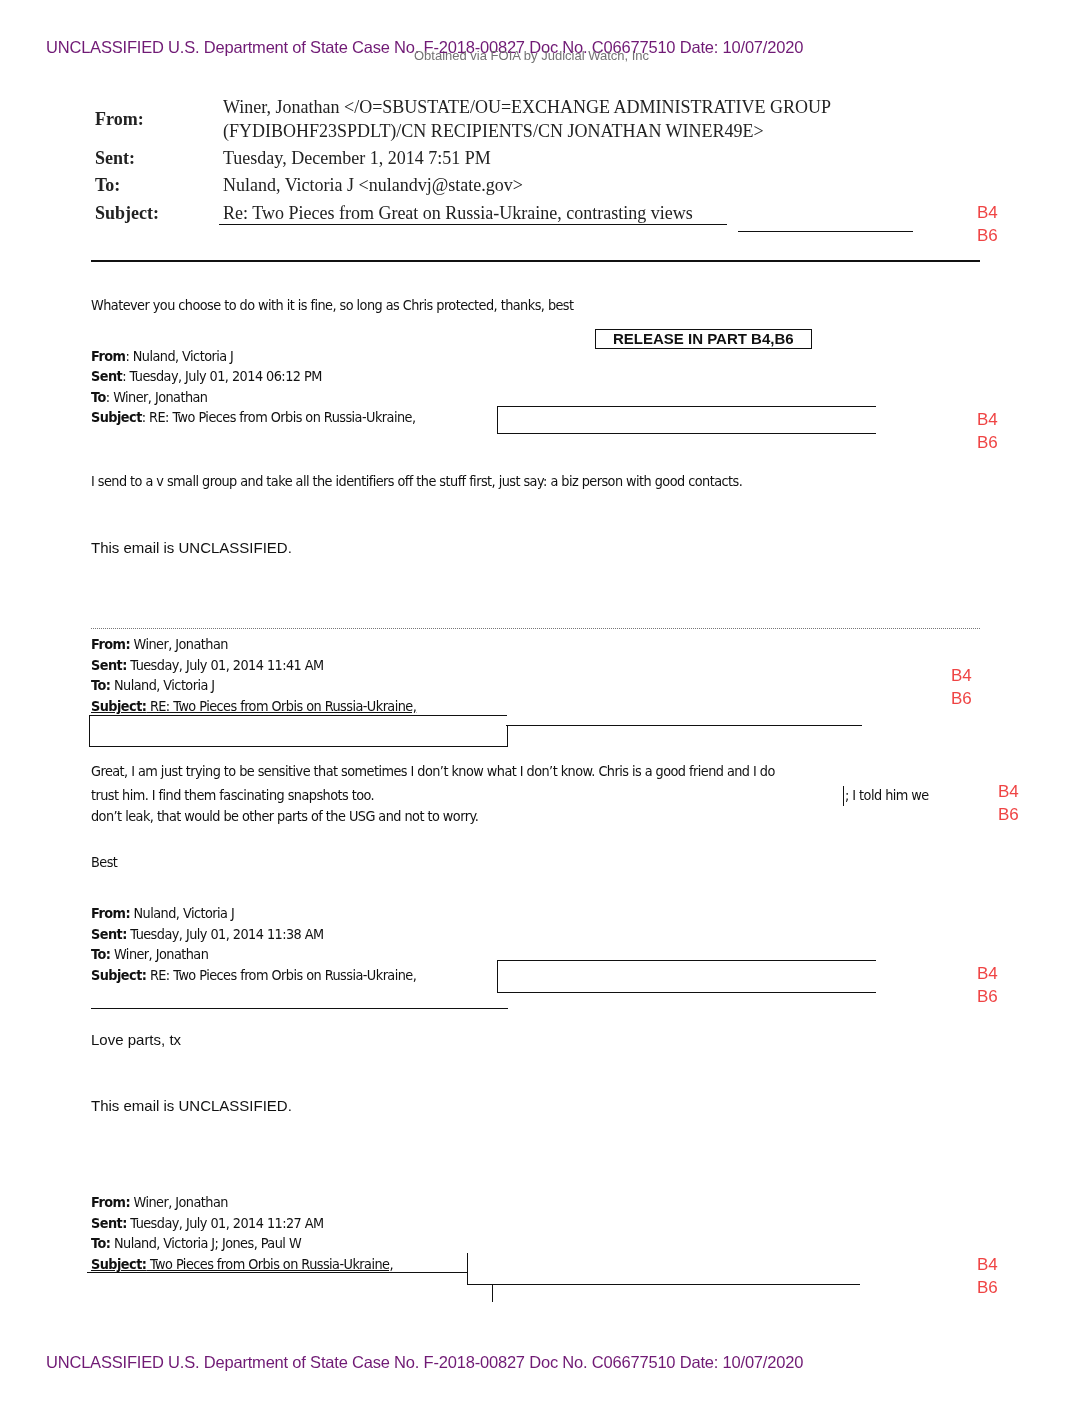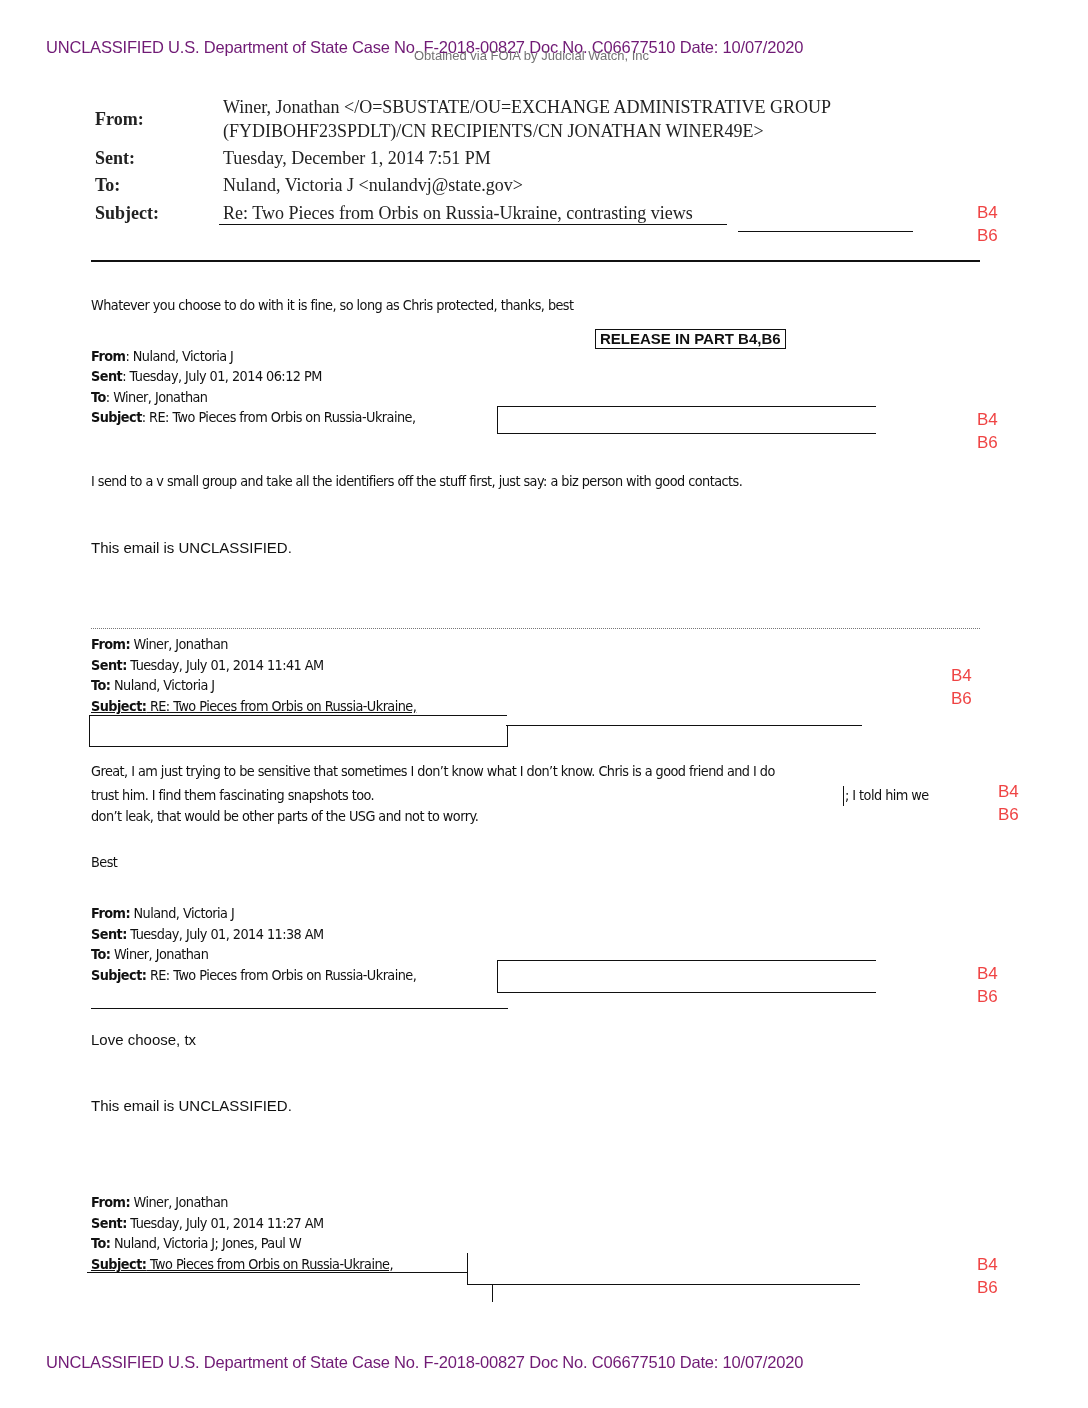--- a/index.html
+++ b/index.html
@@ -10,41 +10,41 @@
   .serif { font-family: "Liberation Serif", serif; font-size: 18px; color: #222; }
   .serif-label { font-family: "Liberation Serif", serif; font-size: 18px; font-weight: bold; color: #222; }
   .body-text { font-family: "DejaVu Sans", sans-serif; font-size: 14px; letter-spacing: -0.6px; color: #111; transform: scaleX(0.92); transform-origin: left center; }
   .hdr { font-family: "DejaVu Sans", sans-serif; font-size: 14px; letter-spacing: -0.6px; color: #111; transform: scaleX(0.92); transform-origin: left center; }
   .hdr b { font-weight: bold; }
   .sans-plain { font-family: "Liberation Sans", sans-serif; font-size: 15px; color: #111; }
   .code { font-family: "Liberation Sans", sans-serif; font-size: 17px; color: #ef4444; line-height: 23px; }
   .hline { position: absolute; background: #111; height: 1px; }
   .vline { position: absolute; background: #111; width: 1px; }
   .redact-box { position: absolute; border: 1px solid #111; background: #fff; }
-  .release { position: absolute; border: 1px solid #111; font-family: "Liberation Sans", sans-serif; font-weight: bold; font-size: 15px; padding: 0 4px; line-height: 18px; }
+  .release { position: absolute; border: 1px solid #111; font-family: "Liberation Sans", sans-serif; font-weight: bold; font-size: 15px; padding: 0 17px; line-height: 18px; }
   .dotted { position: absolute; border-top: 1px dotted #777; height: 0; }
 </style>
 </head>
 <body>
 
 <div class="abs banner" style="left:46px; top:38px;">UNCLASSIFIED  U.S. Department of State  Case No. F-2018-00827  Doc No. C06677510  Date: 10/07/2020</div>
 <div class="abs watermark" style="left:414px; top:48px;">Obtained via FOIA by Judicial Watch, Inc</div>
 
 <div class="abs serif-label" style="left:95px; top:109px;">From:</div>
 <div class="abs serif" style="left:223px; top:97px;">Winer, Jonathan &lt;/O=SBUSTATE/OU=EXCHANGE ADMINISTRATIVE GROUP</div>
 <div class="abs serif" style="left:223px; top:121px;">(FYDIBOHF23SPDLT)/CN  RECIPIENTS/CN  JONATHAN WINER49E&gt;</div>
 
 <div class="abs serif-label" style="left:95px; top:148px;">Sent:</div>
 <div class="abs serif" style="left:223px; top:148px;">Tuesday, December 1, 2014 7:51 PM</div>
 
 <div class="abs serif-label" style="left:95px; top:175px;">To:</div>
 <div class="abs serif" style="left:223px; top:175px;">Nuland, Victoria J &lt;nulandvj@state.gov&gt;</div>
 
 <div class="abs serif-label" style="left:95px; top:203px;">Subject:</div>
-<div class="abs serif" style="left:223px; top:203px;">Re: Two Pieces from Orbis on Russia-Ukraine, contrasting views</div>
+<div class="abs serif" style="left:223px; top:203px;">Re: Two Pieces from Great on Russia-Ukraine, contrasting views</div>
 <div class="hline" style="left:219px; top:224px; width:508px;"></div>
 <div class="hline" style="left:738px; top:231px; width:175px;"></div>
 <div class="abs code" style="left:977px; top:201px;">B4</div>
 <div class="abs code" style="left:977px; top:224px;">B6</div>
 <div class="hline" style="left:91px; top:260px; width:889px; height:2px;"></div>
 
 <div class="abs body-text" style="left:91px; top:297px;">Whatever you choose to do with it is fine, so long as Chris protected, thanks, best</div>
 
 <div class="release" style="left:595px; top:329px;">RELEASE IN PART B4,B6</div>
 
@@ -83,21 +83,21 @@
 
 <div class="abs hdr" style="left:91px; top:905px;"><b>From:</b><span> Nuland, Victoria J</span></div>
 <div class="abs hdr" style="left:91px; top:926px;"><b>Sent:</b><span> Tuesday, July 01, 2014 11:38 AM</span></div>
 <div class="abs hdr" style="left:91px; top:946px;"><b>To:</b><span> Winer, Jonathan</span></div>
 <div class="abs hdr" style="left:91px; top:967px;"><b>Subject:</b><span> RE: Two Pieces from Orbis on Russia-Ukraine,</span></div>
 <div class="redact-box" style="left:497px; top:960px; width:378px; height:31px; border-right:none;"></div>
 <div class="hline" style="left:91px; top:1008px; width:417px;"></div>
 <div class="abs code" style="left:977px; top:962px;">B4</div>
 <div class="abs code" style="left:977px; top:985px;">B6</div>
 
-<div class="abs sans-plain" style="left:91px; top:1031px;">Love choose, tx</div>
+<div class="abs sans-plain" style="left:91px; top:1031px;">Love parts, tx</div>
 <div class="abs sans-plain" style="left:91px; top:1097px;">This email is UNCLASSIFIED.</div>
 
 <div class="abs hdr" style="left:91px; top:1194px;"><b>From:</b><span> Winer, Jonathan</span></div>
 <div class="abs hdr" style="left:91px; top:1215px;"><b>Sent:</b><span> Tuesday, July 01, 2014 11:27 AM</span></div>
 <div class="abs hdr" style="left:91px; top:1235px;"><b>To:</b><span> Nuland, Victoria J; Jones, Paul W</span></div>
 <div class="abs hdr" style="left:91px; top:1256px; text-decoration: underline;"><b>Subject:</b><span> Two Pieces from Orbis on Russia-Ukraine,</span></div>
 <div class="hline" style="left:87px; top:1272px; width:380px;"></div>
 <div class="vline" style="left:467px; top:1253px; height:31px;"></div>
 <div class="hline" style="left:467px; top:1284px; width:393px;"></div>
 <div class="vline" style="left:492px; top:1285px; height:17px;"></div>

